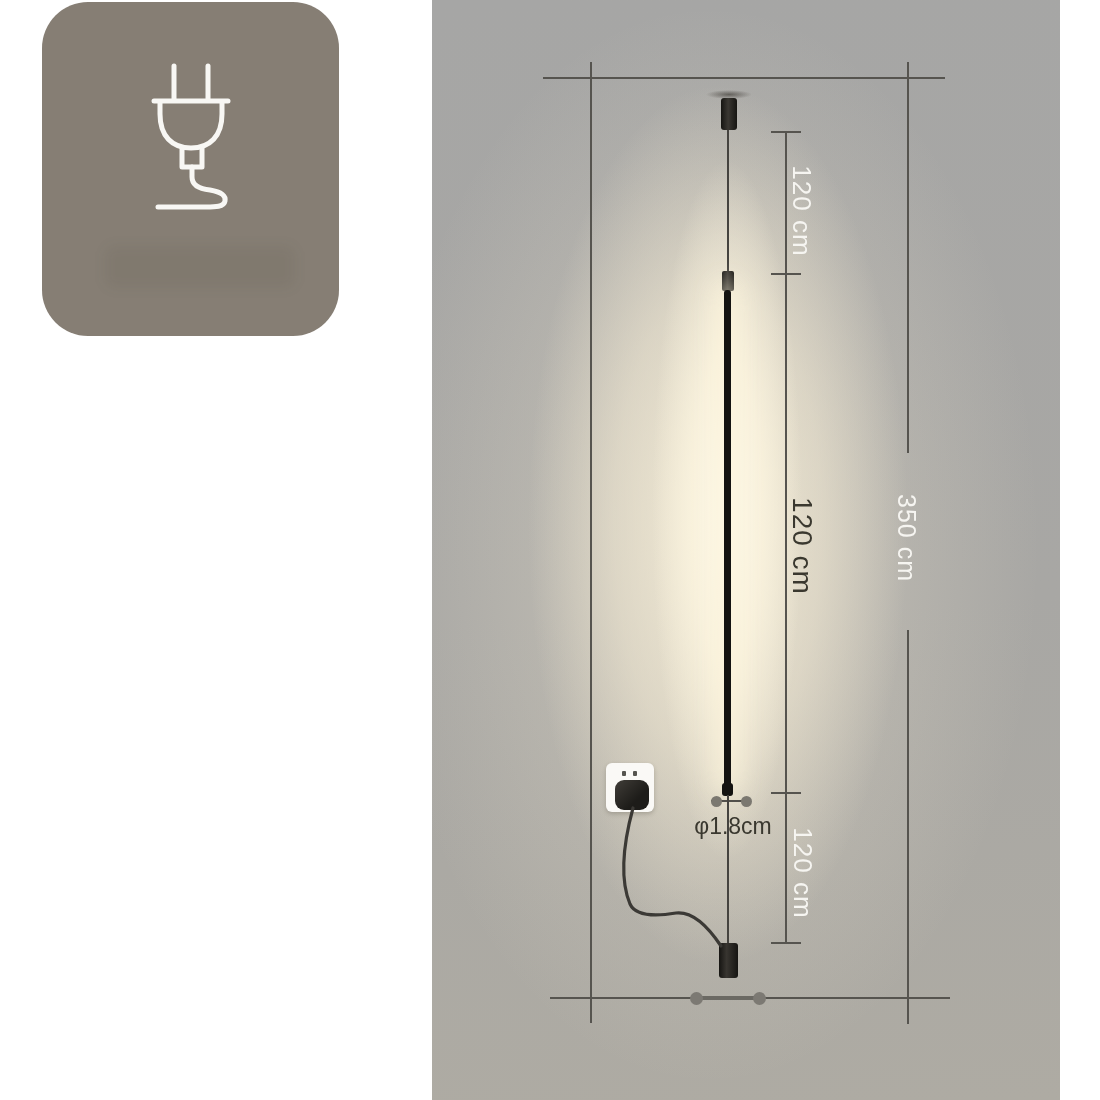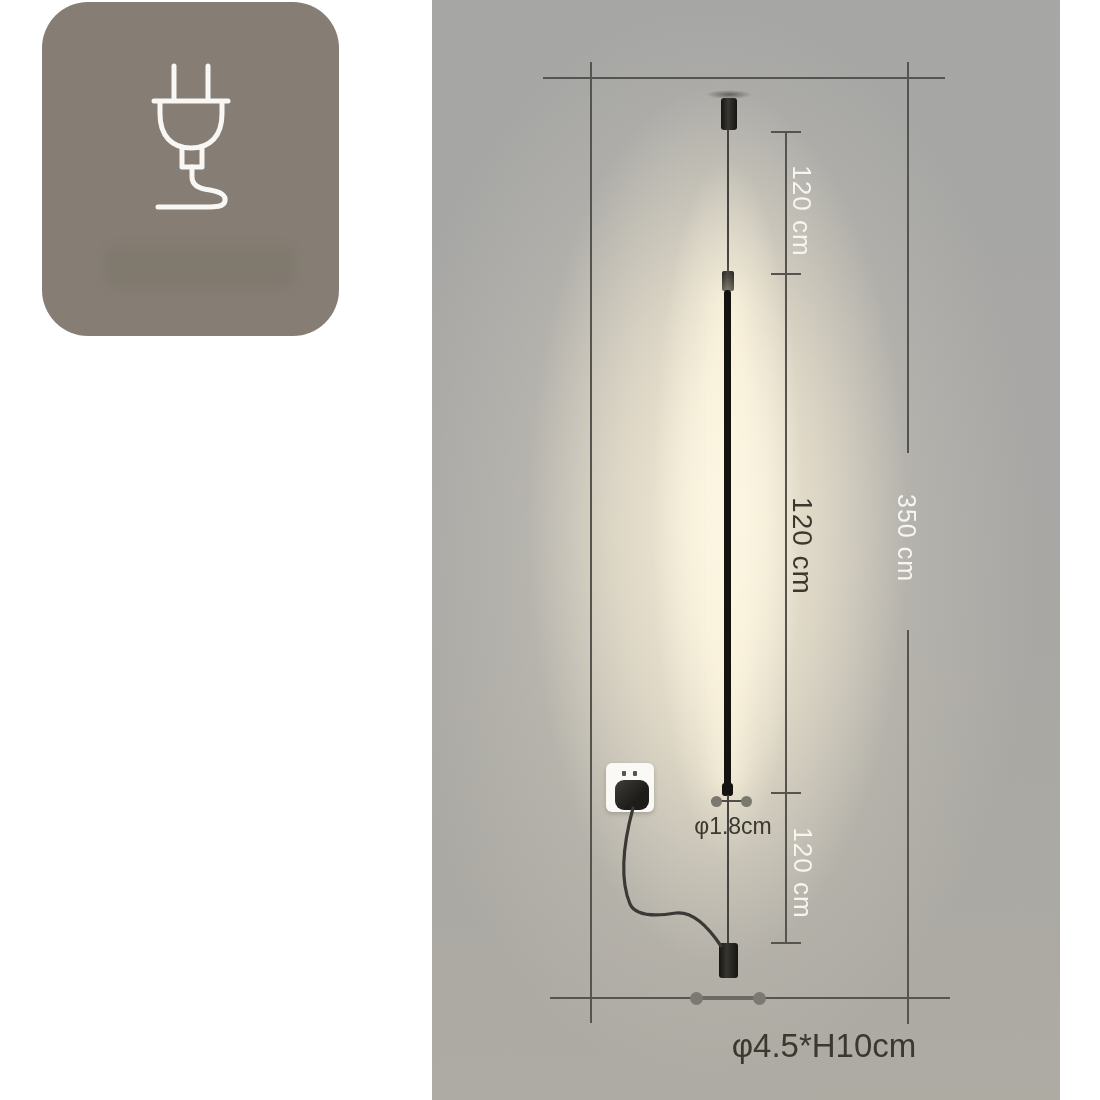--- a/index.html
+++ b/index.html
@@ -121,15 +121,14 @@
   <div class="plug"></div>
   <svg class="cord-svg" width="145" height="155" viewBox="595 800 145 155" fill="none" stroke="#3b3935" stroke-width="3.2" stroke-linecap="round">
     <path d="M633 808 C623 845 620 880 630 904 C636 917 658 916 676 913 C694 911 709 928 721 946"></path>
   </svg>
 
   <div class="vlabel lbl-light fs-seg" style="left:801px;top:211px;">120 cm</div>
   <div class="vlabel lbl-dark fs-mid" style="left:802px;top:546px;">120 cm</div>
   <div class="vlabel lbl-light fs-seg" style="left:802px;top:873px;">120 cm</div>
   <div class="vlabel lbl-light fs-total" style="left:906px;top:538px;">350 cm</div>
   <div class="hlabel lbl-dark fs-dia" style="left:733px;top:826px;">φ1.8cm</div>
-  <div class="hlabel lbl-dark fs-base" style="left:824px;top:1046px;">φ4.5*H10cm</div>
 
 </div>
 
 </body></html>

